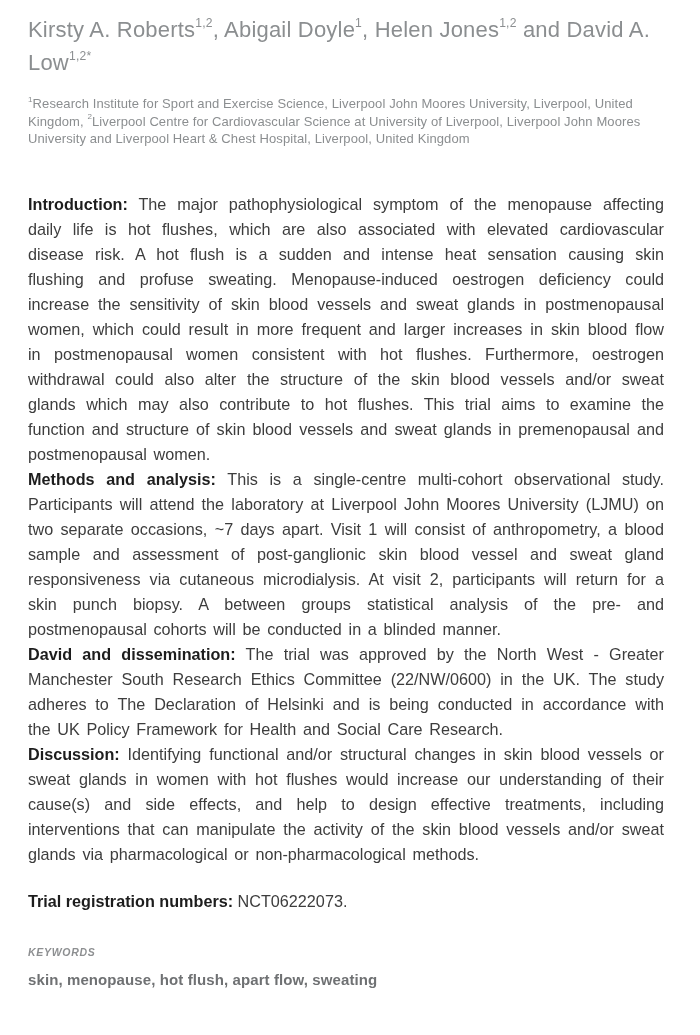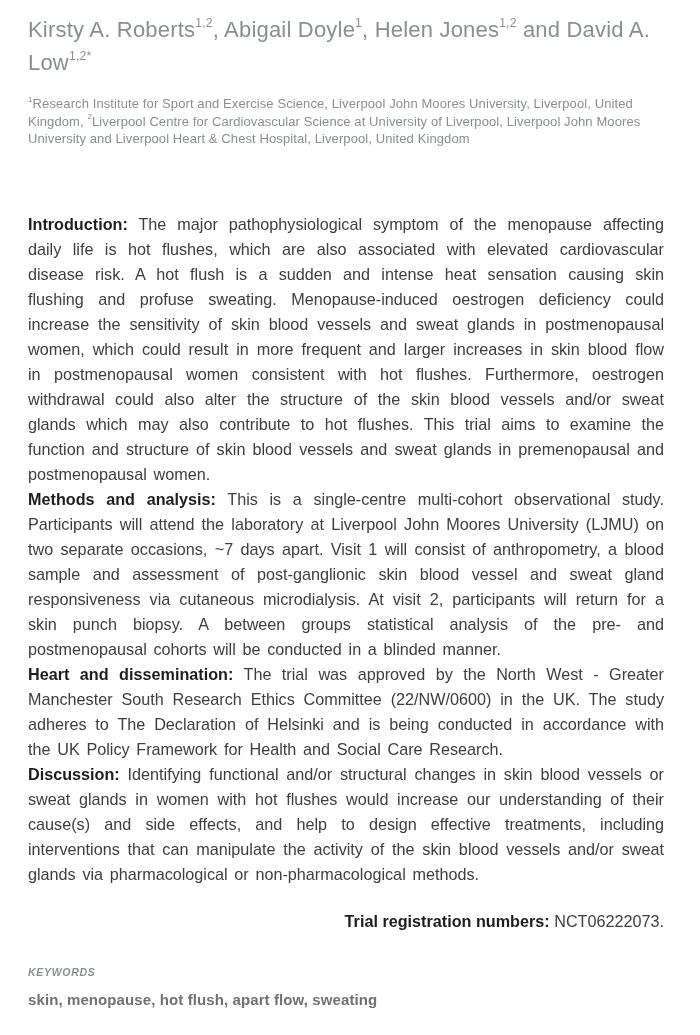--- a/index.html
+++ b/index.html
@@ -40,42 +40,41 @@
     letter-spacing: 0.1px;
   }
   .affiliations sup {
     font-size: 0.62em;
     line-height: 0;
     position: relative;
     top: -0.1em;
   }
   
   .abstract {
-    margin-top: 64px;
+    margin-top: 44px;
   }
   .abstract p {
     margin: 0;
     font-size: 16.2px;
     line-height: 25px;
     color: #3d3d3d;
     text-align: justify;
     word-spacing: 2.2px;
   }
   .abstract p strong,
   .trial strong {
     font-weight: 700;
     color: #1d1d1d;
   }
   
   .trial {
     margin-top: 22px;
     font-size: 16.2px;
     line-height: 25px;
     color: #3d3d3d;
-    text-align: right;
   }
   
   .kw-heading {
     margin-top: 32px;
     font-size: 10.5px;
     font-weight: 700;
     letter-spacing: 0.7px;
     color: #8d8f91;
     font-style: italic;
   }
@@ -92,21 +91,21 @@
 
 <div class="page">
 
   <h1 class="authors"><span>Kirsty A. Roberts</span><sup>1,2</sup><span>, </span><span>Abigail Doyle</span><sup>1</sup><span>, </span><span>Helen Jones</span><sup>1,2</sup><span> and </span><span>David A. Low</span><sup>1,2*</sup></h1>
 
   <div class="affiliations"><sup>1</sup><span>Research Institute for Sport and Exercise Science, Liverpool John Moores University, Liverpool, United Kingdom, </span><sup>2</sup><span>Liverpool Centre for Cardiovascular Science at University of Liverpool, Liverpool John Moores University and Liverpool Heart &amp; Chest Hospital, Liverpool, United Kingdom</span></div>
 
   <div class="abstract">
     <p><strong>Introduction:</strong><span> The major pathophysiological symptom of the menopause affecting daily life is hot flushes, which are also associated with elevated cardiovascular disease risk. A hot flush is a sudden and intense heat sensation causing skin flushing and profuse sweating. Menopause-induced oestrogen deficiency could increase the sensitivity of skin blood vessels and sweat glands in postmenopausal women, which could result in more frequent and larger increases in skin blood flow in postmenopausal women consistent with hot flushes. Furthermore, oestrogen withdrawal could also alter the structure of the skin blood vessels and/or sweat glands which may also contribute to hot flushes. This trial aims to examine the function and structure of skin blood vessels and sweat glands in premenopausal and postmenopausal women.</span></p>
     <p><strong>Methods and analysis:</strong><span> This is a single-centre multi-cohort observational study. Participants will attend the laboratory at Liverpool John Moores University (LJMU) on two separate occasions, ~7 days apart. Visit 1 will consist of anthropometry, a blood sample and assessment of post-ganglionic skin blood vessel and sweat gland responsiveness via cutaneous microdialysis. At visit 2, participants will return for a skin punch biopsy. A between groups statistical analysis of the pre- and postmenopausal cohorts will be conducted in a blinded manner.</span></p>
-    <p><strong>Heart and dissemination:</strong><span> The trial was approved by the North West - Greater Manchester South Research Ethics Committee (22/NW/0600) in the UK. The study adheres to The Declaration of Helsinki and is being conducted in accordance with the UK Policy Framework for Health and Social Care Research.</span></p>
+    <p><strong>David and dissemination:</strong><span> The trial was approved by the North West - Greater Manchester South Research Ethics Committee (22/NW/0600) in the UK. The study adheres to The Declaration of Helsinki and is being conducted in accordance with the UK Policy Framework for Health and Social Care Research.</span></p>
     <p><strong>Discussion:</strong><span> Identifying functional and/or structural changes in skin blood vessels or sweat glands in women with hot flushes would increase our understanding of their cause(s) and side effects, and help to design effective treatments, including interventions that can manipulate the activity of the skin blood vessels and/or sweat glands via pharmacological or non-pharmacological methods.</span></p>
   </div>
 
   <div class="trial"><strong>Trial registration numbers:</strong><span> NCT06222073.</span></div>
 
   <div class="kw-heading">KEYWORDS</div>
   <div class="kw-text">skin, menopause, hot flush, apart flow, sweating</div>
 
 </div>
 

